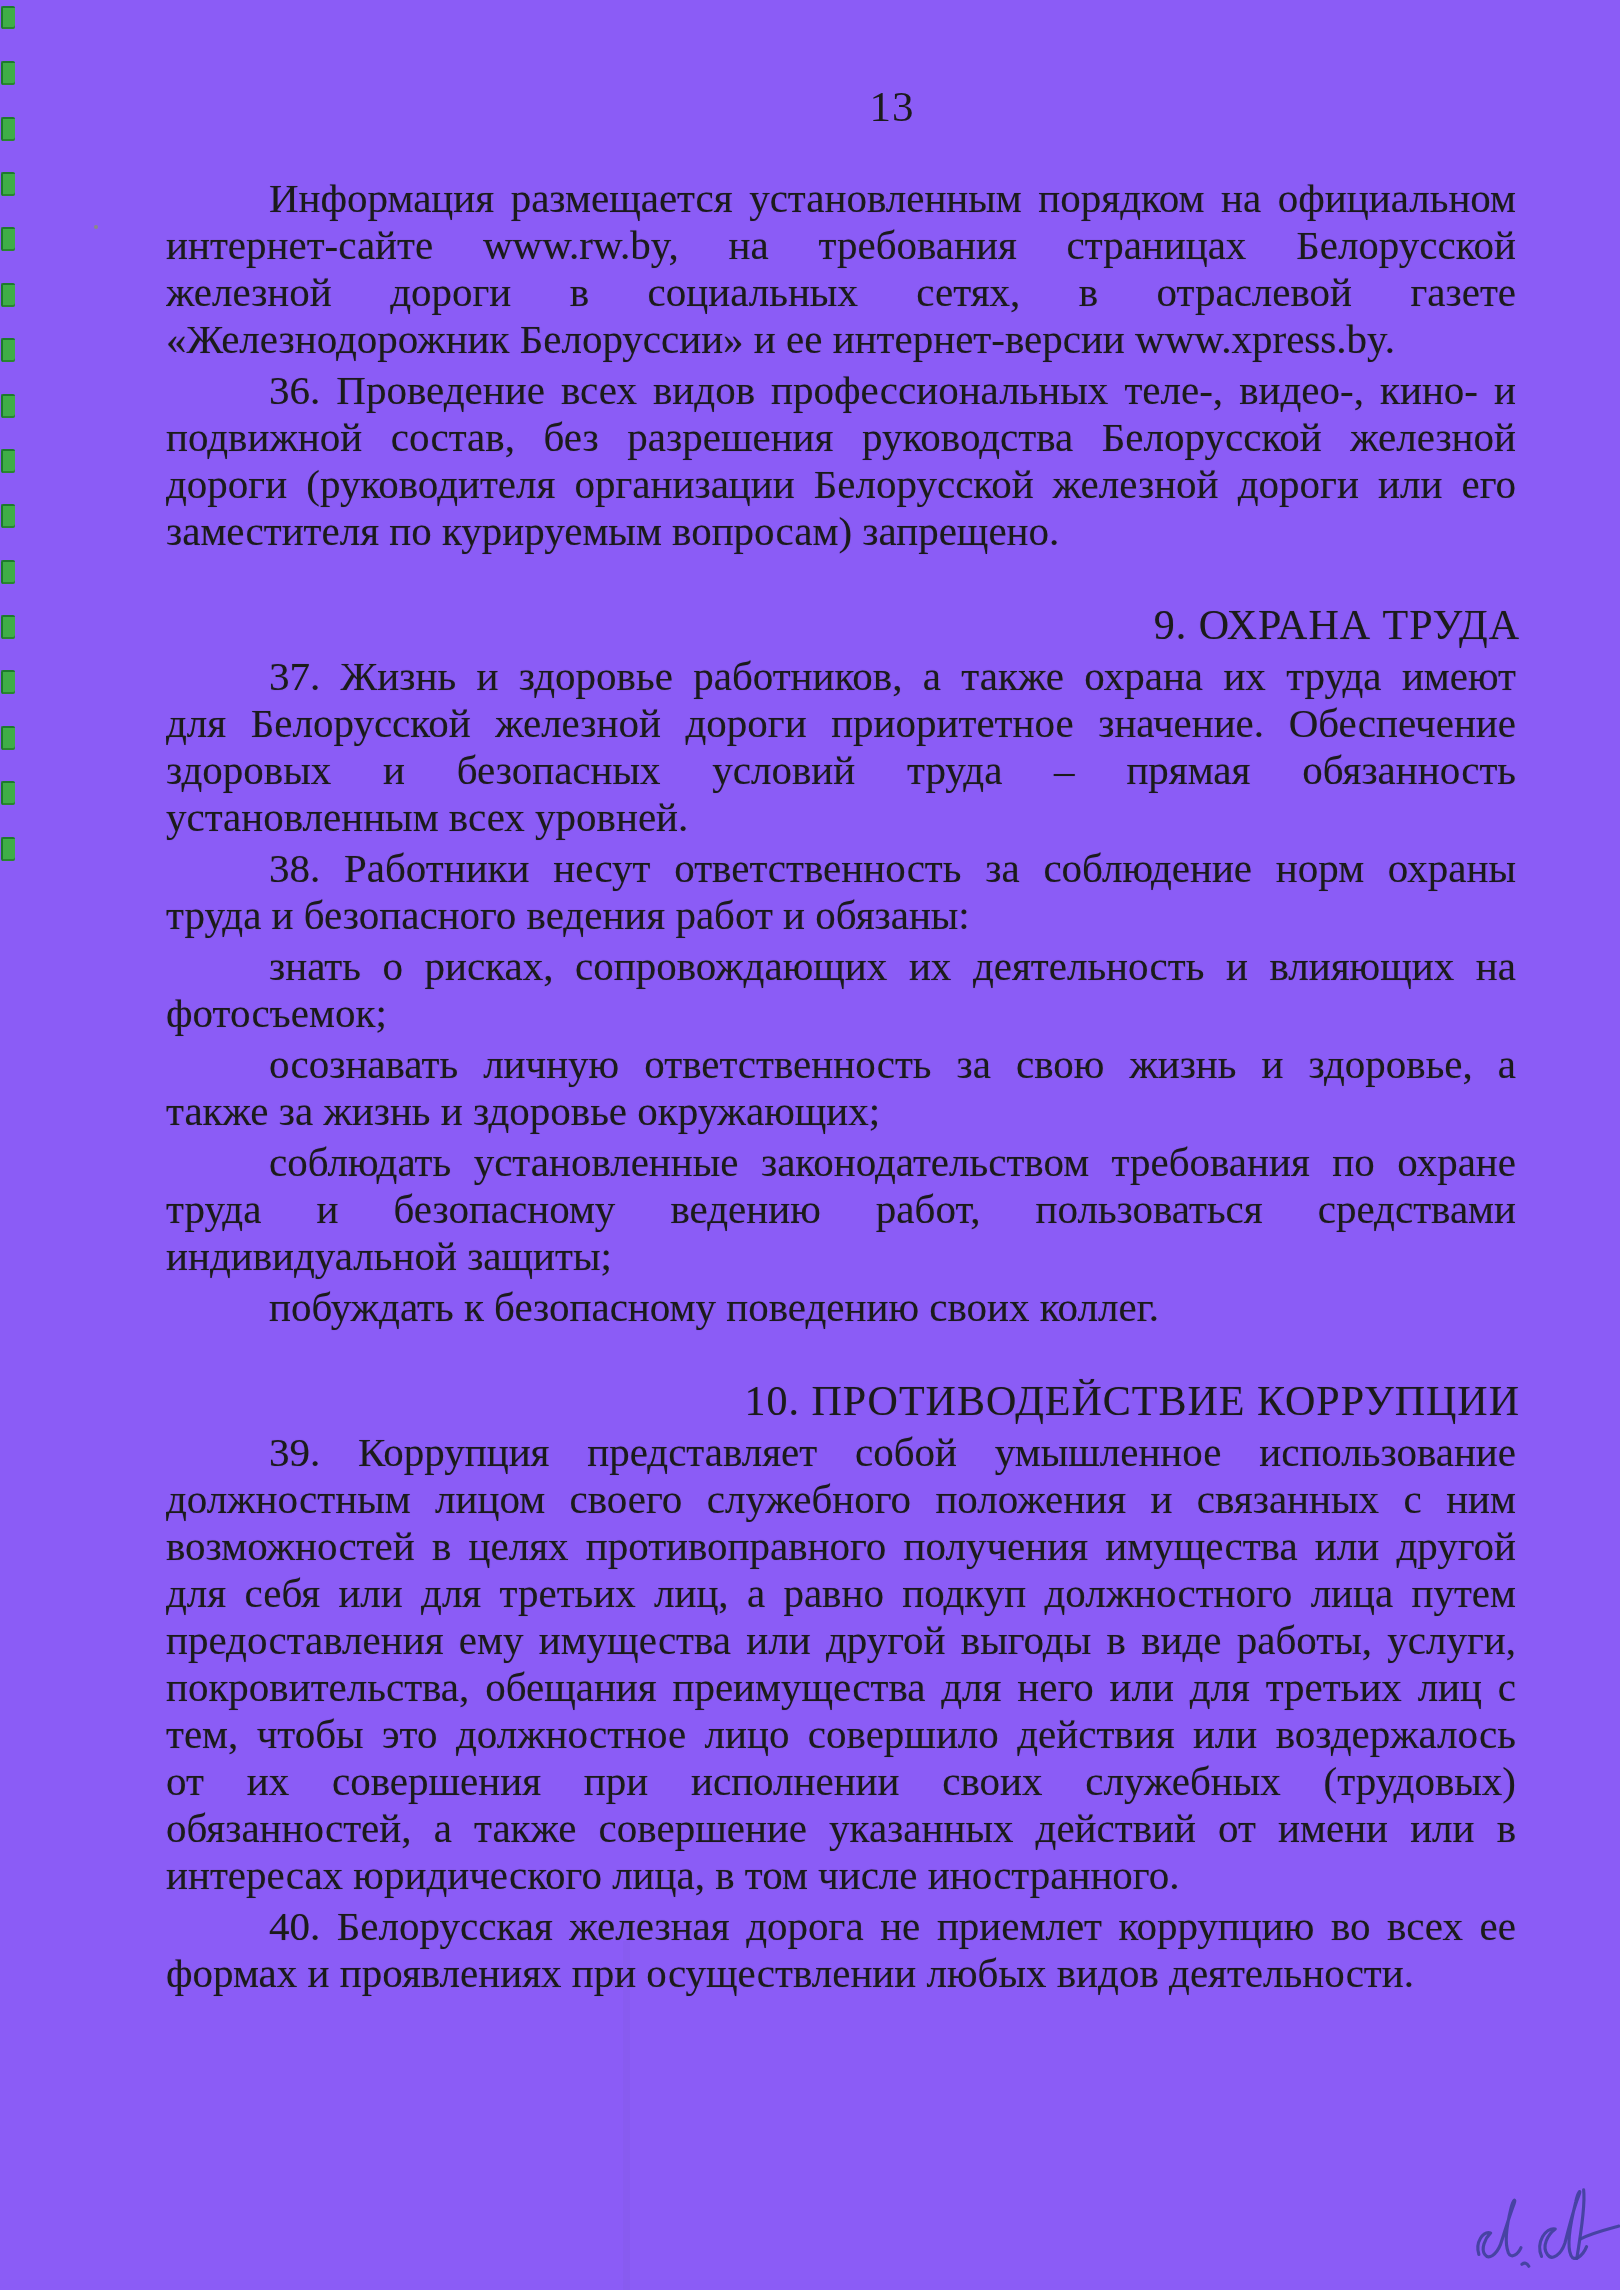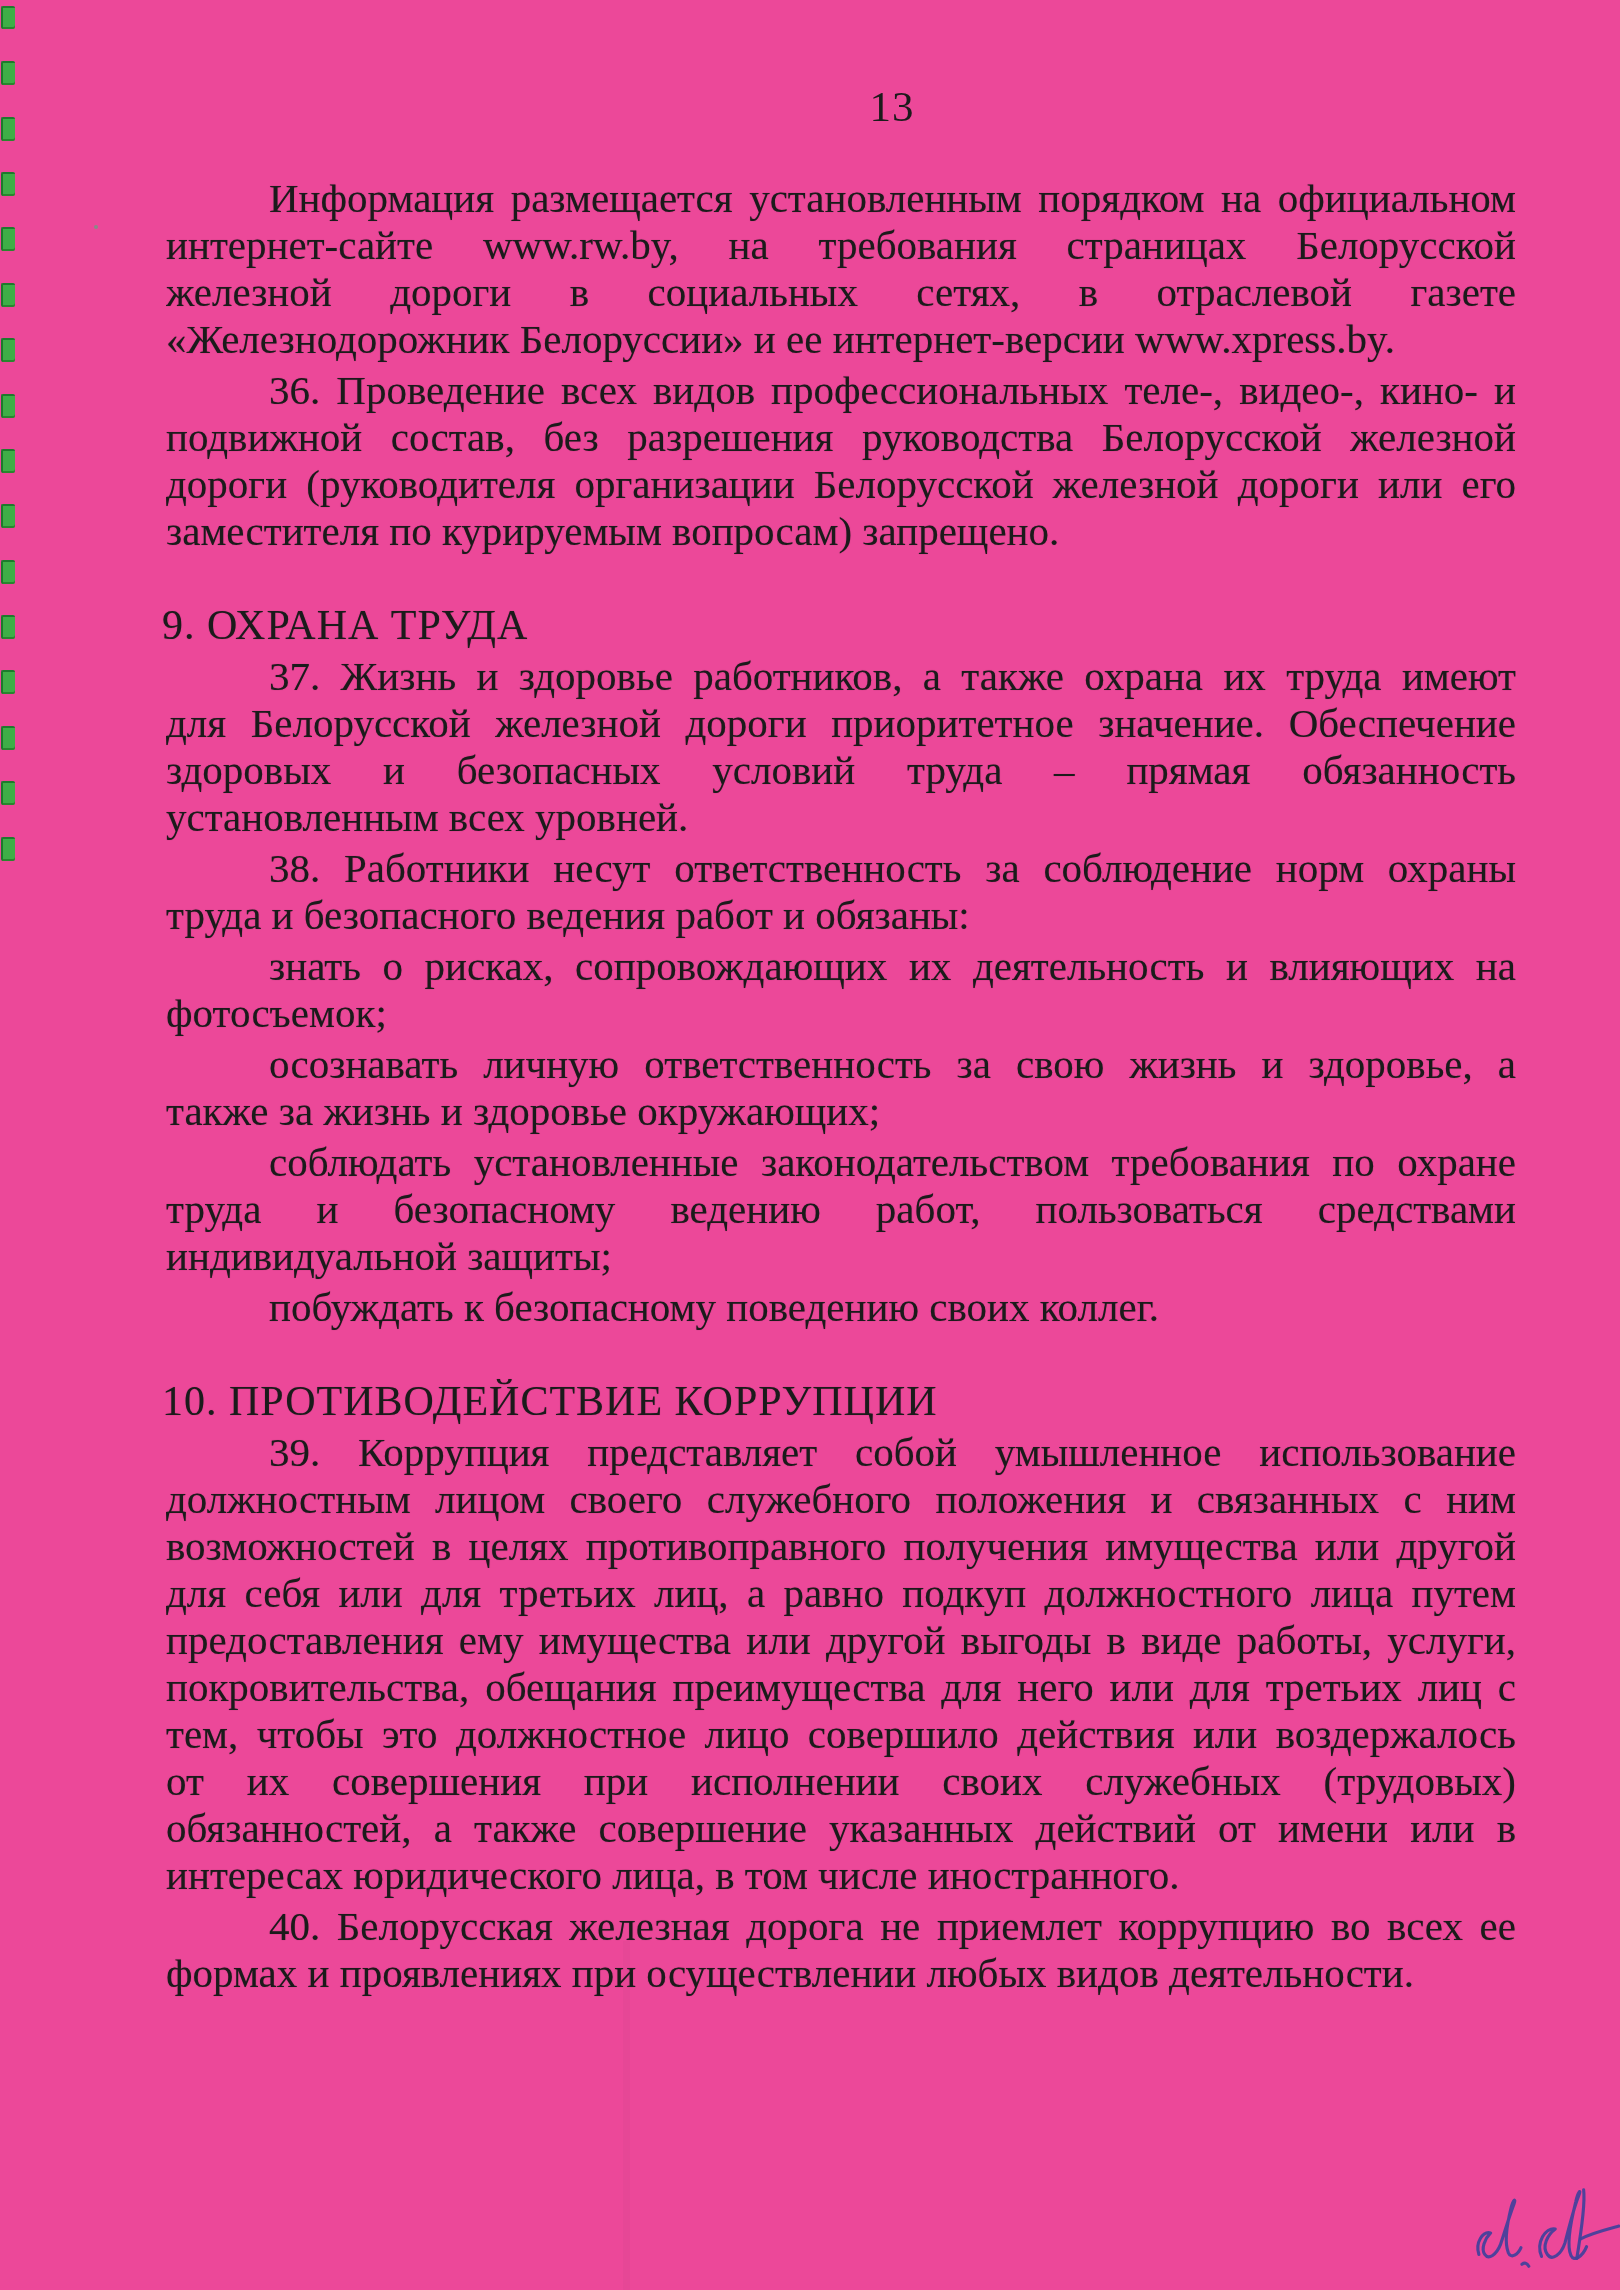--- a/index.html
+++ b/index.html
@@ -4,21 +4,21 @@
 <style>
   html, body {
     margin: 0;
     padding: 0;
     background: #ffffff;
   }
   .page {
     position: relative;
     width: 1620px;
     height: 2291px;
-    background: #ec4899;
+    background: #8b5cf6;
     overflow: hidden;
     font-family: "Liberation Serif", "DejaVu Serif", serif;
     color: #1b1b1b;
   }
 
   
   .edge-marks { position: absolute; left: 0; top: 0; width: 19.6px; height: 882px; }
   .edge-mark {
     position: absolute;
     left: 1px;
@@ -75,21 +75,21 @@
     overflow: hidden;
     white-space: normal;
   }
   .line.first { text-indent: 103px; }
   .line.last  { text-align-last: left; }
 
   .heading {
     margin-top: 47px;
     height: 47px;
     line-height: 47px;
-    text-align: left;
+    text-align: right;
     font-size: 42px;
     letter-spacing: 1px;
   }
 
   .signature {
     position: absolute;
     left: 1465px;
     top: 2184px;
     width: 157px;
     height: 93px;

